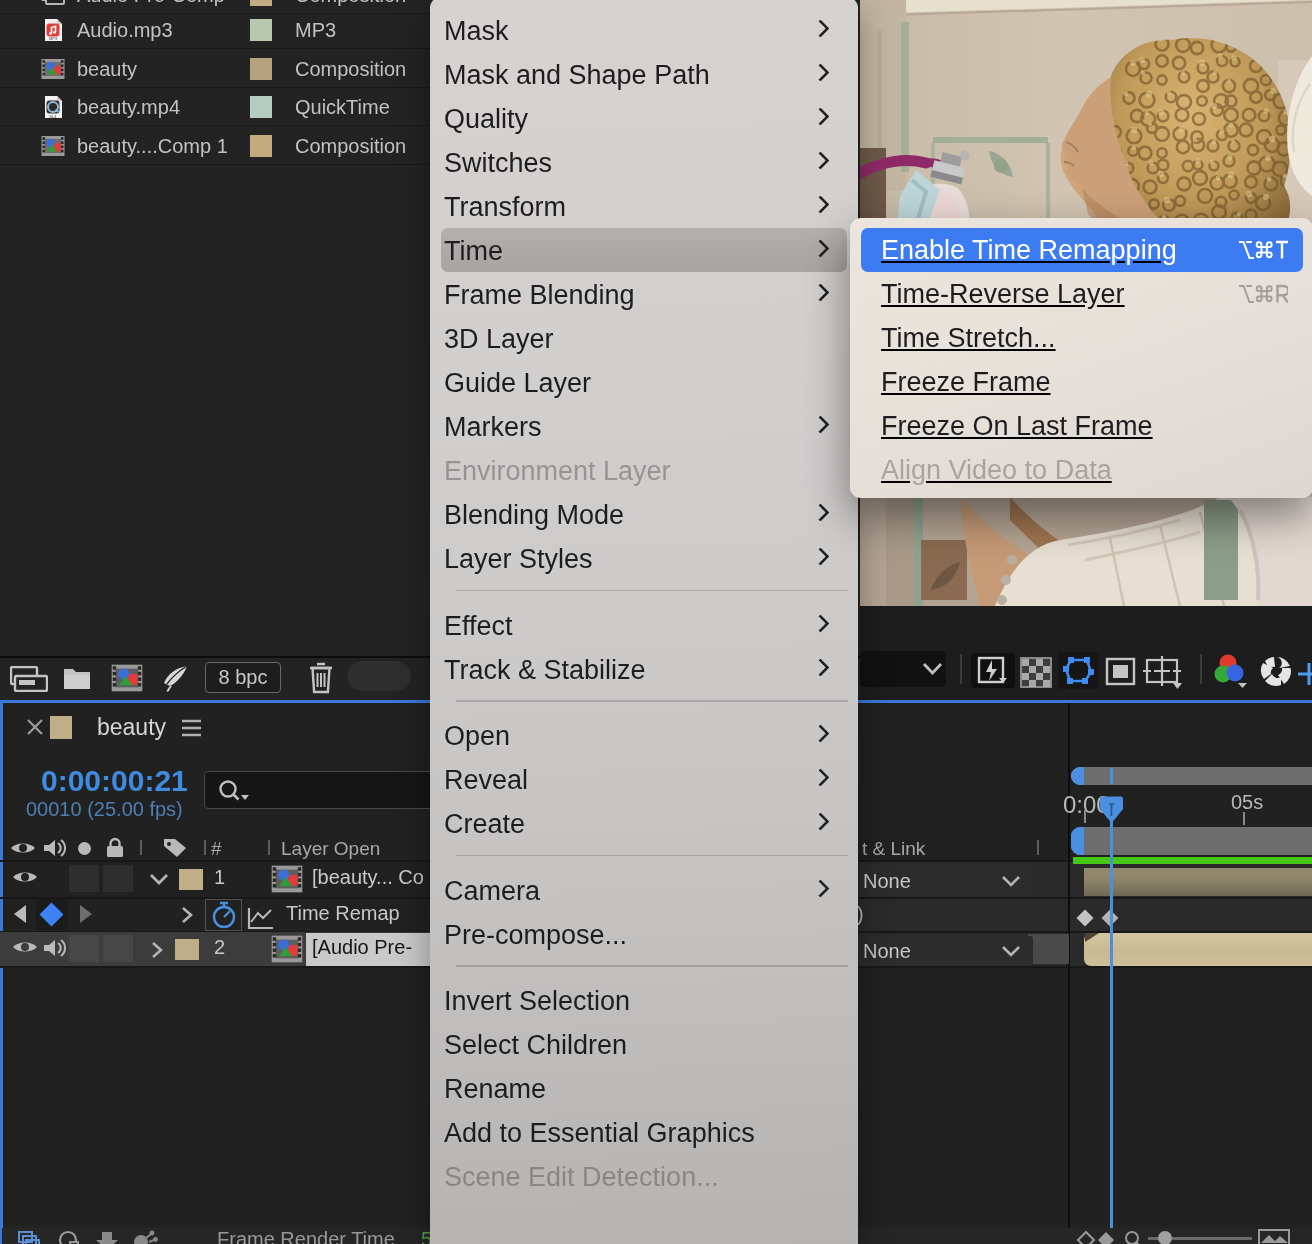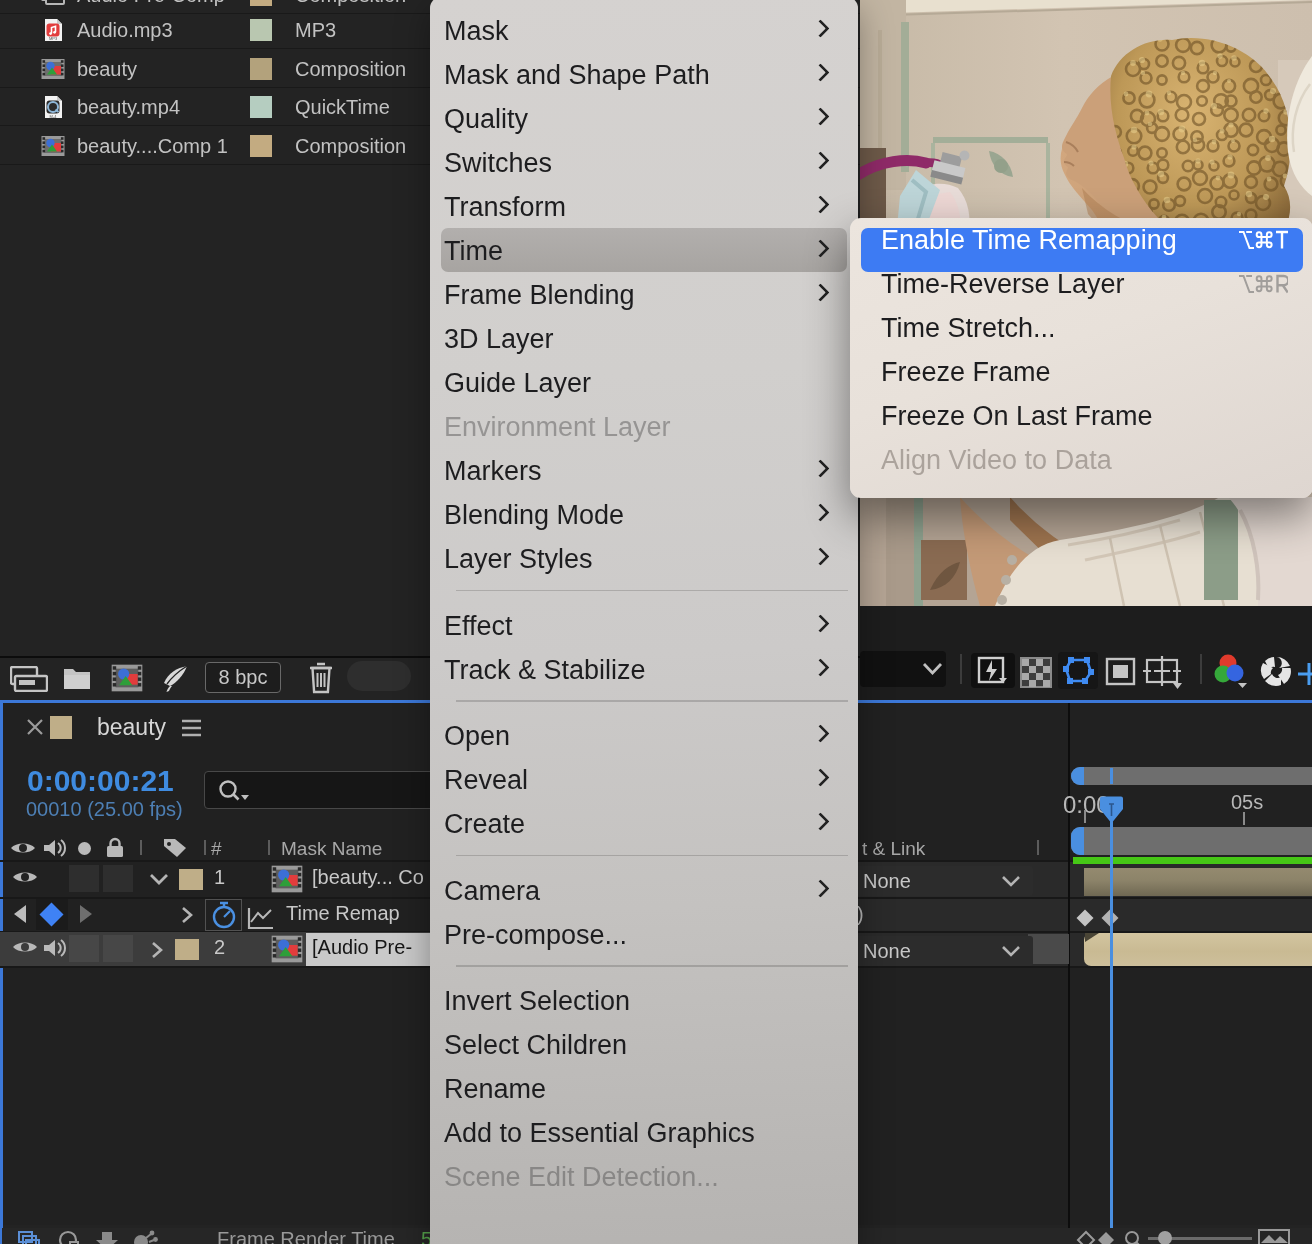--- a/index.html
+++ b/index.html
@@ -38,21 +38,21 @@
   .mi.dis{color:rgba(70,70,70,.42);}
   .chev{position:absolute;right:31px;top:13px;width:13px;height:13px;
     border-top:3.2px solid #222;border-right:3.2px solid #222;transform:rotate(45deg);border-radius:1.5px;}
   .msep{height:1.5px;background:rgba(0,0,0,.16);margin:8.5px 10px 12.5px 26px;}
   #mhl{position:absolute;left:11px;top:231px;width:406px;height:44px;border-radius:7px;
     background:linear-gradient(180deg,#b2afad,#a7a4a1);}
 
   
   #submenu{position:absolute;left:850px;top:218px;width:463px;height:280px;border-radius:11px;
     background:linear-gradient(160deg,#ece5de 0%,#e8e1da 45%,#ded6d0 100%);
-    box-shadow:0 18px 44px rgba(0,0,0,.45);}
+    box-shadow:0 18px 44px rgba(0,0,0,.45);padding-top:10px;text-decoration:underline;}
   .si{position:relative;height:44px;line-height:44px;padding-left:31px;font-size:27px;color:#1d1d1f;white-space:nowrap;}
   .si .sc{position:absolute;right:25px;top:0;}
   #shl{position:absolute;left:11px;top:10px;width:442px;height:44px;border-radius:7px;background:#3d7bf3;}
   .si.on{color:#fff;}
   .si.dis{color:rgba(100,92,84,.45);}
 </style>
 </head>
 <body>
 <div id="stage">
 
@@ -524,21 +524,21 @@
 
   <svg class="abs" style="left:25px;top:717px" width="20" height="20" viewBox="0 0 20 20">
       <path d="M3 3 L17 17 M17 3 L3 17" stroke="#9b9b9b" stroke-width="2.2"></path>
     </svg>
   <div class="abs" style="left:50px;top:716px;width:22px;height:23px;background:#bfae88"></div>
   <div class="abs" style="left:97px;top:714px;font-size:23px;color:#d6d6d6;">beauty</div>
   <svg class="abs" style="left:181px;top:719px" width="21" height="18" viewBox="0 0 21 18">
       <path d="M1 2 h19 M1 9 h19 M1 16 h19" stroke="#b0b0b0" stroke-width="2.6"></path>
     </svg>
 
-  <div class="abs" style="left:27px;top:764px;font-size:30px;font-weight:bold;color:#3f8be0;">0:00:00:21</div>
+  <div class="abs" style="left:41px;top:764px;font-size:30px;font-weight:bold;color:#3f8be0;">0:00:00:21</div>
   <div class="abs" style="left:26px;top:798px;font-size:20px;color:#4d7fb4;">00010 (25.00 fps)</div>
   <div class="abs" style="left:204px;top:771px;width:230px;height:38px;background:#161616;border:1.5px solid #484848;border-radius:4px;">
     <svg class="abs" style="left:12px;top:7px" width="34" height="26" viewBox="0 0 34 26">
       <circle cx="11" cy="10" r="7.5" fill="none" stroke="#c0c0c0" stroke-width="2.4"></circle>
       <path d="M16.5 15.5 l5 5" stroke="#c0c0c0" stroke-width="2.6"></path>
       <path d="M24 16 h8 l-4 5 z" fill="#c0c0c0"></path>
     </svg>
   </div>
 
   <svg class="abs" style="left:9px;top:839px" width="28" height="18" viewBox="0 0 28 18">
@@ -556,21 +556,21 @@
     <path d="M6.5 9 v-2.5 a4.5 4.5 0 0 1 9 0 V9" fill="none" stroke="#b9b9b9" stroke-width="2.4"></path>
   </svg>
   <div class="abs" style="left:140px;top:840px;width:1.5px;height:15px;background:#5c5c5c"></div>
   <svg class="abs" style="left:162px;top:837px" width="26" height="22" viewBox="0 0 26 22">
     <path d="M2 2 h11 l11 9 -9 9 -13-11 z" fill="#b9b9b9"></path>
     <circle cx="7" cy="7" r="2" fill="#232323"></circle>
   </svg>
   <div class="abs" style="left:204px;top:840px;width:1.5px;height:15px;background:#5c5c5c"></div>
   <div class="abs" style="left:211px;top:838px;font-size:19px;color:#a8a8a8;">#</div>
   <div class="abs" style="left:268px;top:840px;width:1.5px;height:15px;background:#5c5c5c"></div>
-  <div class="abs" style="left:281px;top:838px;font-size:19px;color:#a8a8a8;">Mask Name</div>
+  <div class="abs" style="left:281px;top:838px;font-size:19px;color:#a8a8a8;">Layer Open</div>
   <div class="abs" style="left:862px;top:838px;font-size:19px;color:#a8a8a8;">t &amp; Link</div>
   <div class="abs" style="left:1037px;top:840px;width:1.5px;height:15px;background:#5c5c5c"></div>
 
   <div class="abs" style="left:852px;top:861px;width:460px;height:105px;background:#2a2a2a"></div>
 
   <div class="abs" style="left:0;top:860px;width:1312px;height:1.5px;background:#181818"></div>
   <div class="abs" style="left:0;top:897px;width:1312px;height:1.5px;background:#181818"></div>
   <div class="abs" style="left:0;top:931px;width:1312px;height:1.5px;background:#181818"></div>
   <div class="abs" style="left:0;top:966px;width:1312px;height:1.5px;background:#181818"></div>
   <div class="abs" style="left:0;top:932px;width:430px;height:34px;background:#3c3c3c"></div>
@@ -740,22 +740,22 @@
     <div style="height:12px"></div>
     <div class="mi">Mask<span class="chev"></span></div>
     <div class="mi">Mask and Shape Path<span class="chev"></span></div>
     <div class="mi">Quality<span class="chev"></span></div>
     <div class="mi">Switches<span class="chev"></span></div>
     <div class="mi">Transform<span class="chev"></span></div>
     <div class="mi" id="timerow">Time<span class="chev"></span></div>
     <div class="mi">Frame Blending<span class="chev"></span></div>
     <div class="mi">3D Layer</div>
     <div class="mi">Guide Layer</div>
+    <div class="mi">Markers<span class="chev"></span></div>
     <div class="mi dis">Environment Layer</div>
-    <div class="mi">Markers<span class="chev"></span></div>
     <div class="mi">Blending Mode<span class="chev"></span></div>
     <div class="mi">Layer Styles<span class="chev"></span></div>
     <div class="msep"></div>
     <div class="mi">Effect<span class="chev"></span></div>
     <div class="mi">Track &amp; Stabilize<span class="chev"></span></div>
     <div class="msep"></div>
     <div class="mi">Open<span class="chev"></span></div>
     <div class="mi">Reveal<span class="chev"></span></div>
     <div class="mi">Create<span class="chev"></span></div>
     <div class="msep"></div>

